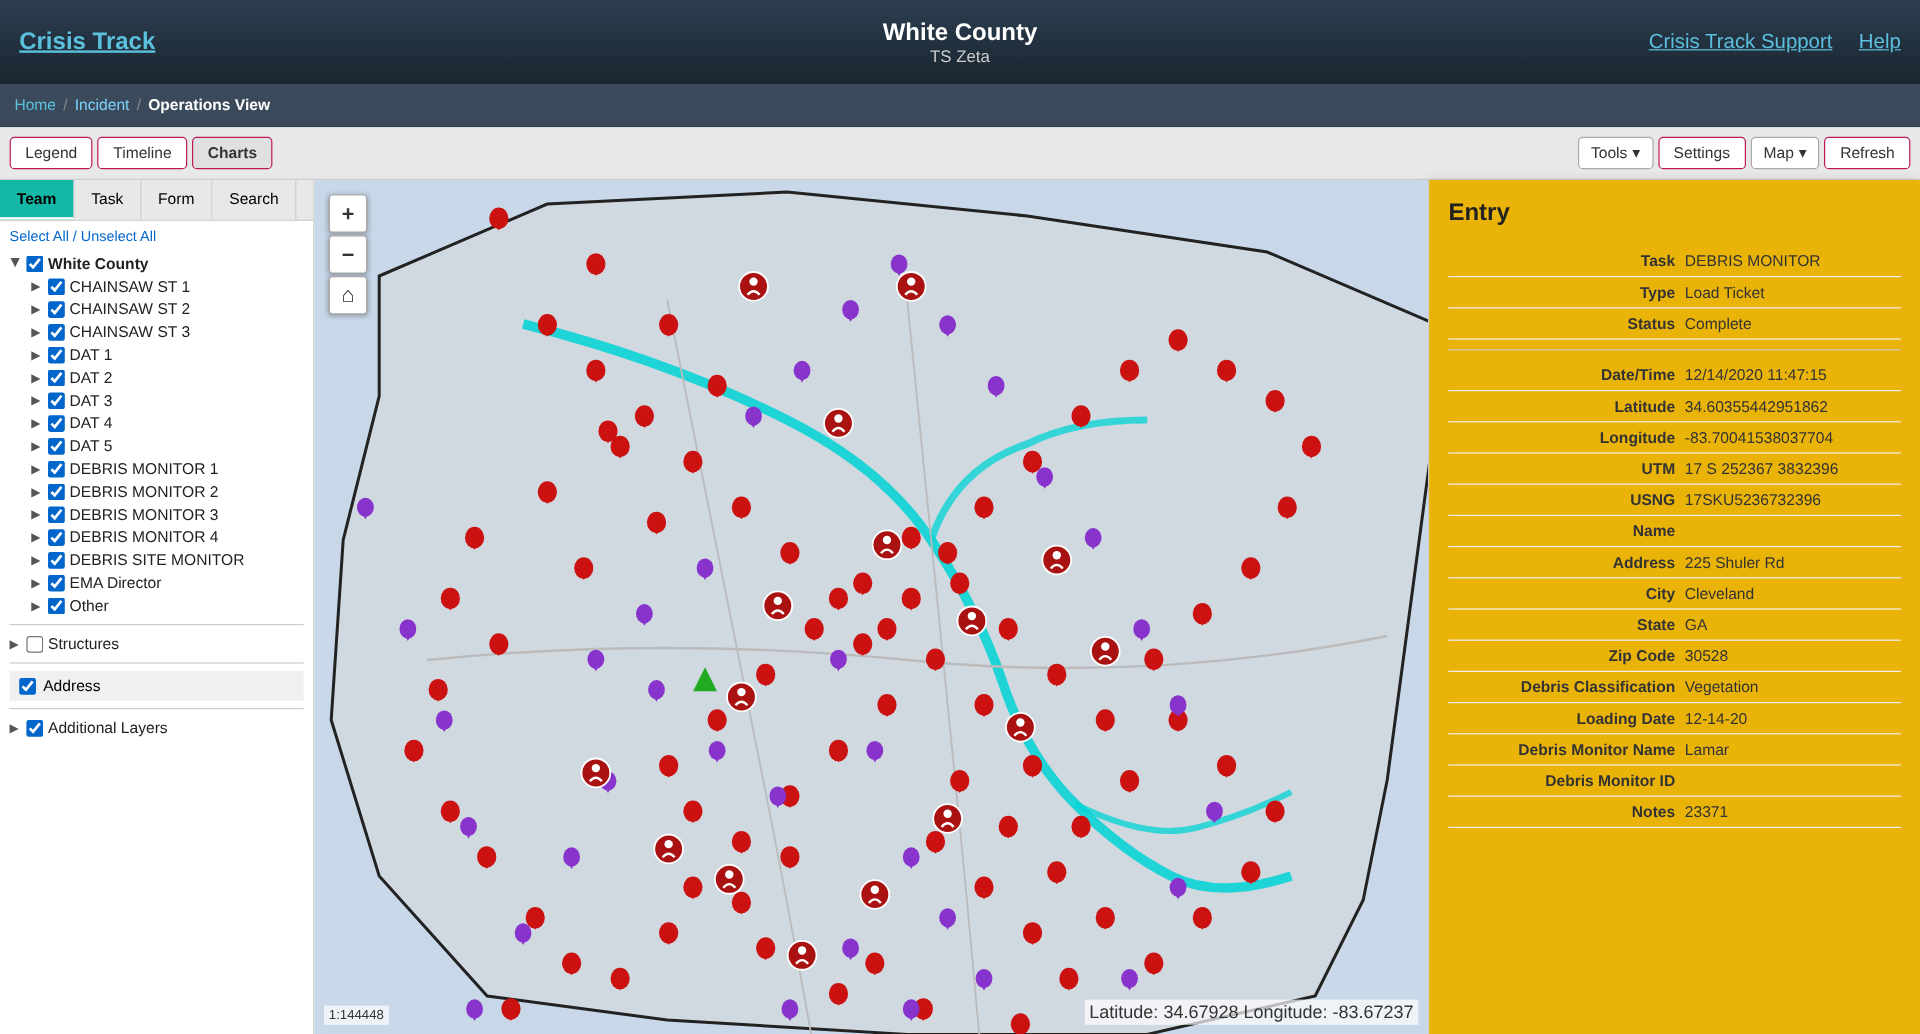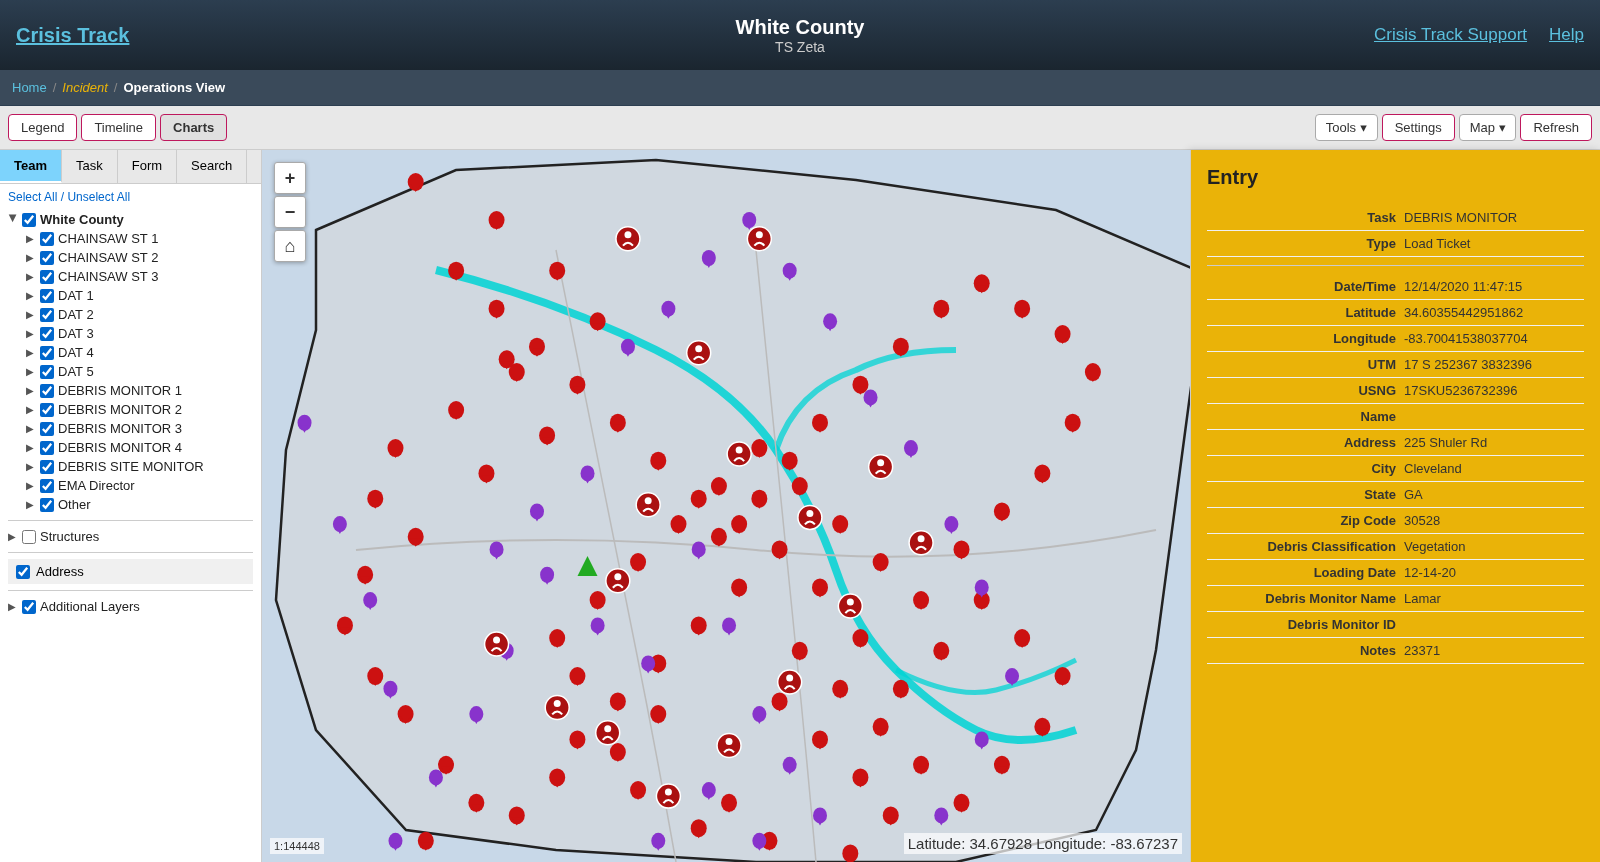--- a/index.html
+++ b/index.html
@@ -121,21 +121,21 @@
       background: #e8e8e8;
     }
     .sub-tab {
       padding: 8px 14px;
       cursor: pointer;
       font-size: 13px;
       border-right: 1px solid #ccc;
       background: #e8e8e8;
     }
     .sub-tab.active {
-      background: #7dd3fc;
+      background: #14b8a6;
       border-bottom: 2px solid white;
       font-weight: bold;
       text-align: center;
     }
 
     
     #sidebar-content { padding: 6px 8px; }
     .select-all-row {
       font-size: 12px;
       color: #0066cc;
@@ -309,21 +309,21 @@
   </div>
   <div id="top-right-links">
     <a>Crisis Track Support</a>
     <a>Help</a>
   </div>
 </div>
 
 <div id="breadcrumb">
   <span style="color:#5bc0de;cursor:pointer;">Home</span>
   <span class="sep">/</span>
-  <span style="color:#eab308;cursor:pointer;font-style:italic;">Incident</span>
+  <span style="color:#7dd3fc;cursor:pointer;">Incident</span>
   <span class="sep">/</span>
   <span class="active">Operations View</span>
 </div>
 
 <div id="toolbar">
   <button class="toolbar-btn">Legend</button>
   <button class="toolbar-btn">Timeline</button>
   <button class="toolbar-btn active">Charts</button>
   <div id="right-toolbar">
     <button class="dropdown-btn">
@@ -1066,20 +1066,24 @@
     <div id="entry-title">Entry</div>
     <div id="entry-fields">
     <div class="entry-row">
       <span class="entry-label">Task</span>
       <span class="entry-value">DEBRIS MONITOR</span>
     </div>
         <div class="entry-row">
       <span class="entry-label">Type</span>
       <span class="entry-value">Load Ticket</span>
     </div>
+        <div class="entry-row">
+      <span class="entry-label">Status</span>
+      <span class="entry-value">Complete</span>
+    </div>
         <div class="entry-divider"></div>
         <div class="entry-row">
       <span class="entry-label">Date/Time</span>
       <span class="entry-value">12/14/2020 11:47:15</span>
     </div>
         <div class="entry-row">
       <span class="entry-label">Latitude</span>
       <span class="entry-value">34.60355442951862</span>
     </div>
         <div class="entry-row">

